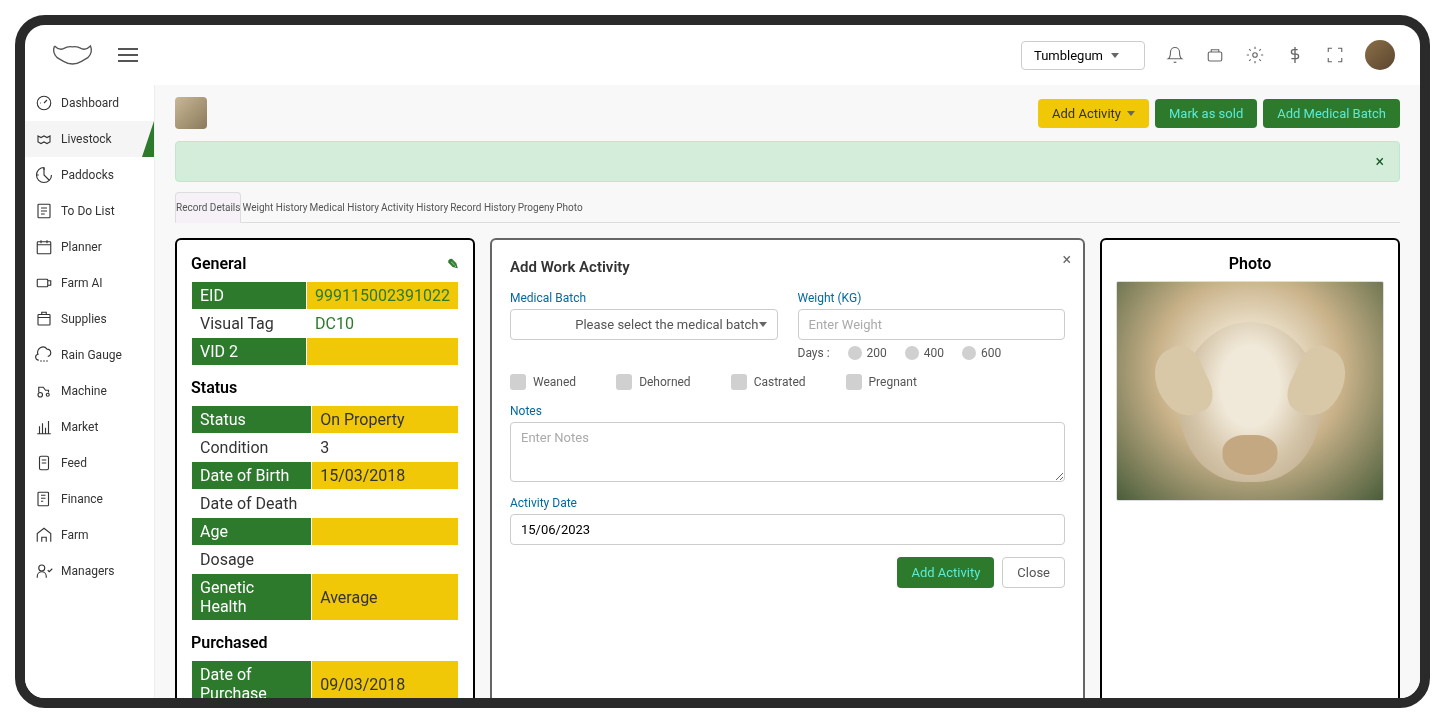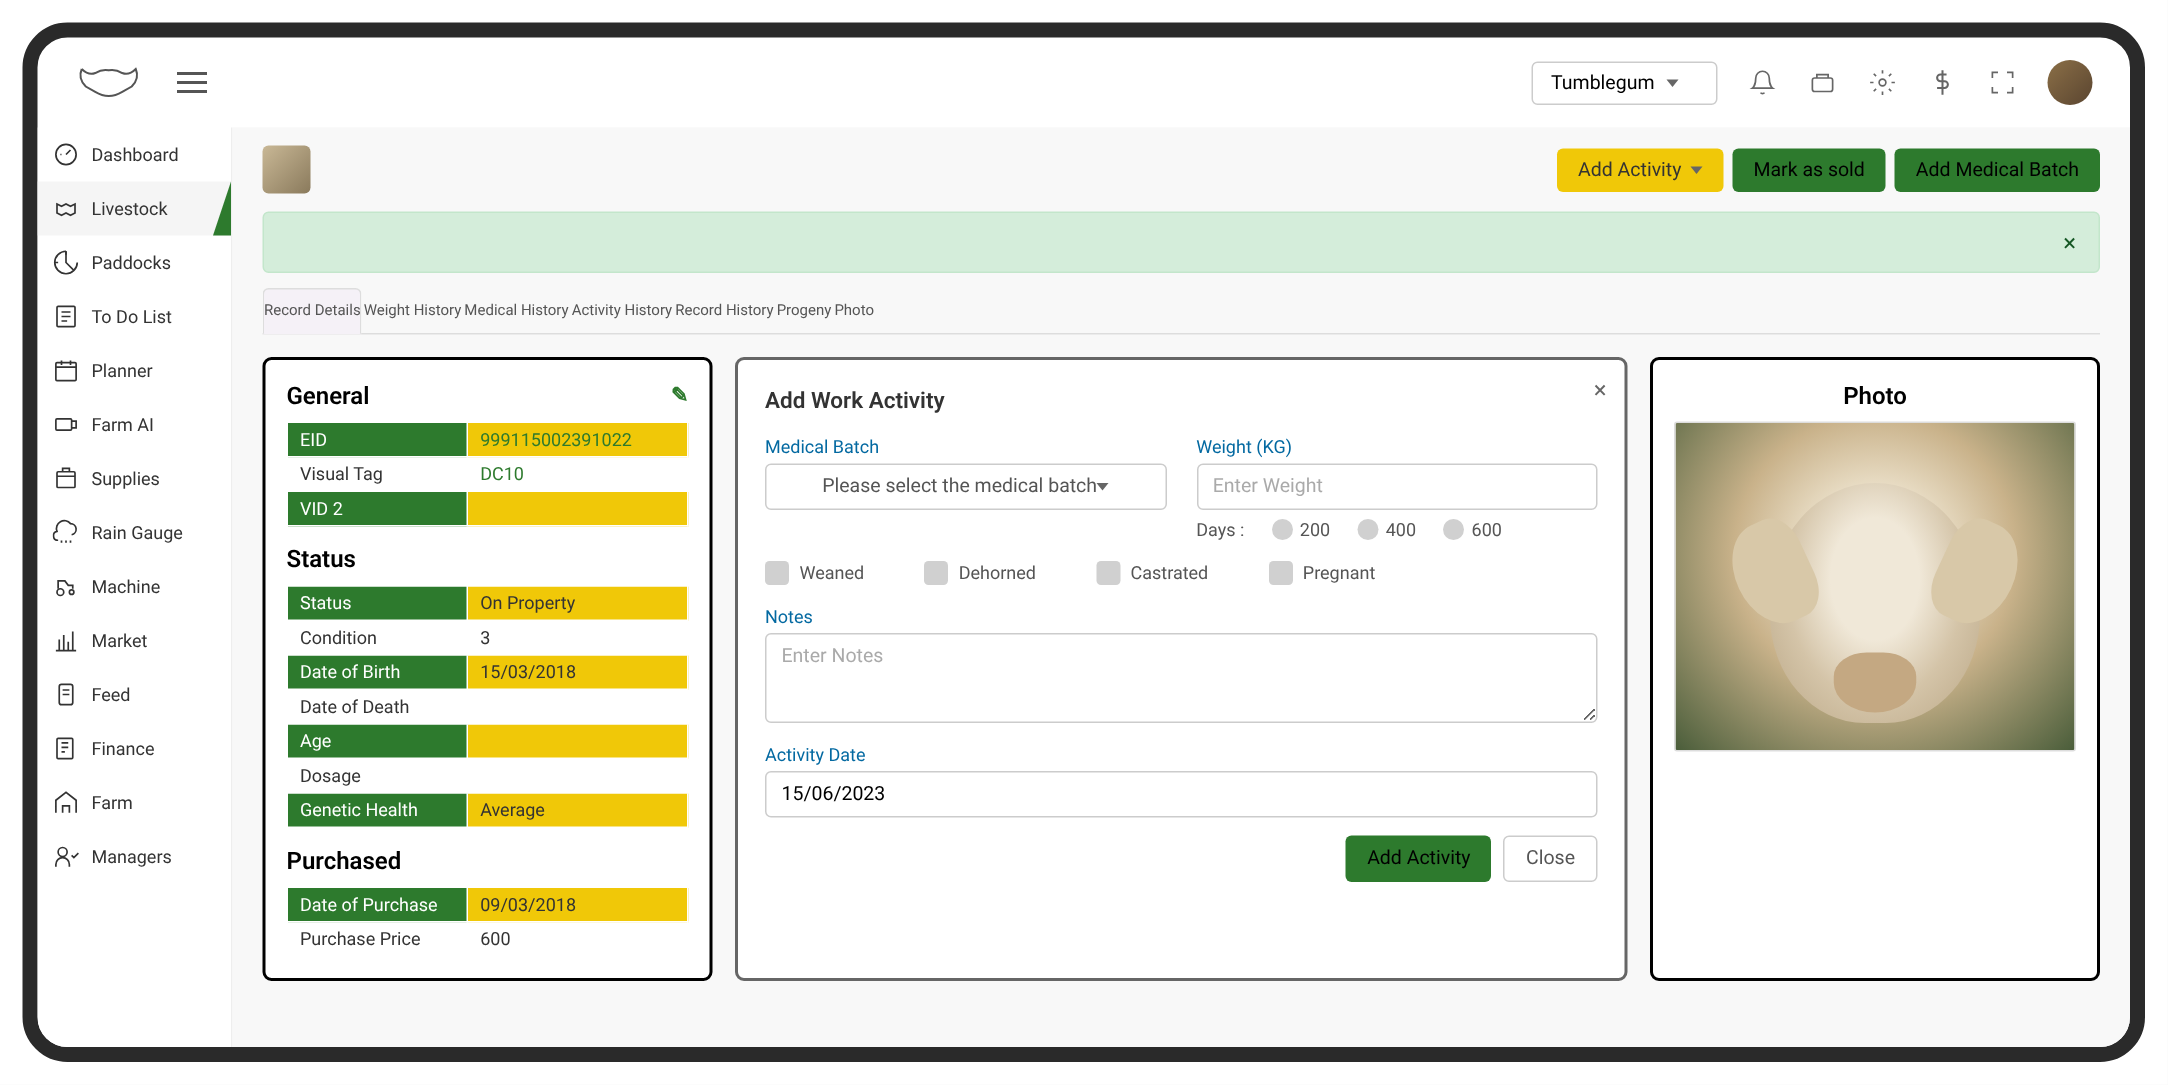--- a/index.html
+++ b/index.html
@@ -20,46 +20,46 @@
 .side-item.active::after{content:'';position:absolute;right:0;top:0;border-style:solid;border-width:0 0 36px 12px;border-color:transparent transparent #2d7a2d transparent}
 .side-icon{width:18px;height:18px;flex-shrink:0}
 .main{flex:1;background:#f8f8f8;overflow:hidden;padding:0}
 .header-row{display:flex;align-items:center;padding:12px 20px;background:#f8f8f8;gap:10px}
 .record-thumb{width:32px;height:32px;border-radius:4px;background:linear-gradient(135deg,#c9b896,#8a7a5c)}
 .breadcrumb{font-size:13px;color:#333}
 .breadcrumb .sep{color:#aaa;margin:0 5px}
 .header-actions{margin-left:auto;display:flex;gap:6px}
 .btn{padding:7px 14px;border-radius:4px;font-size:13px;border:none;cursor:pointer}
 .btn-yellow{background:#f0c808;color:#333;display:flex;align-items:center;gap:6px}
-.btn-green{background:#2d7a2d;color:#000000}
+.btn-green{background:#2d7a2d;color:#5eead4}
 .alert{margin:0 20px 10px;background:#d4edda;border:1px solid #c3e6cb;color:#155724;padding:10px 15px;border-radius:4px;font-size:13px;display:flex;align-items:center}
 .alert-close{margin-left:auto;cursor:pointer;color:#155724;font-size:16px}
 .tabs{display:flex;margin:0 20px;border-bottom:1px solid #ddd}
 .tab{padding:9px 0;font-size:10px;color:#555;cursor:pointer;border:1px solid transparent;border-bottom:none}
 .tab.active{background:#f5f1f7;border:1px solid #ddd;border-bottom:1px solid #f5f1f7;margin-bottom:-1px;border-radius:4px 4px 0 0}
 .content{display:flex;gap:15px;padding:15px 20px}
 .panel{background:#fff;border:2px solid #000000;border-radius:6px;padding:14px}
 .panel-left{width:300px}
 .panel-right{width:300px}
 .panel-mid{flex:1;border:2px solid #666;position:relative;padding:18px}
 .sec-title{font-size:16px;font-weight:600;margin-bottom:8px;display:flex;align-items:center}
 .edit-ic{margin-left:auto;color:#2d7a2d;cursor:pointer;font-size:14px}
-.data-table{width:100%;border-collapse:collapse;font-size:12px}
+.data-table{width:100%;border-collapse:collapse;font-size:16px}
 .data-table td{padding:4px 8px;border:1px solid #fff}
 .cell-green{background:#2d7a2d;color:#fff;width:45%}
 .cell-yellow{background:#f0c808;color:#333}
 .cell-white{background:#fff;color:#333}
 .cell-yellow.green-text{color:#2d7a2d}
 .modal-close{position:absolute;right:12px;top:10px;cursor:pointer;color:#666;font-size:16px}
 .modal-title{font-size:15px;font-weight:600;margin-bottom:15px;color:#333}
 .form-row{display:flex;gap:20px;margin-bottom:10px}
 .form-col{flex:1}
 .lbl{font-size:12px;color:#0369a1;margin-bottom:4px;display:block}
 .sel,.inp,.ta{width:100%;border:1px solid #ccc;border-radius:4px;padding:7px 10px;font-size:13px;background:#fff}
-.sel{display:flex;align-items:center;justify-content:center;color:#555}
+.sel{display:flex;align-items:center;justify-content:flex-end;color:#555}
 .inp::placeholder,.ta::placeholder{color:#aaa}
 .radios{display:flex;gap:18px;align-items:center;font-size:12px;color:#555;margin-top:6px}
 .radio{display:flex;align-items:center;gap:5px}
 .radio-dot{width:14px;height:14px;border-radius:50%;background:#d0d0d0}
 .checks{display:flex;gap:40px;margin:14px 0;font-size:12px;color:#555}
 .check{display:flex;align-items:center;gap:7px}
 .check-box{width:16px;height:16px;background:#d0d0d0;border-radius:3px}
 .ta{height:60px;resize:vertical}
 .modal-footer{display:flex;justify-content:flex-end;gap:8px;margin-top:12px}
 .btn-outline{background:#fff;border:1px solid #ccc;color:#555}

